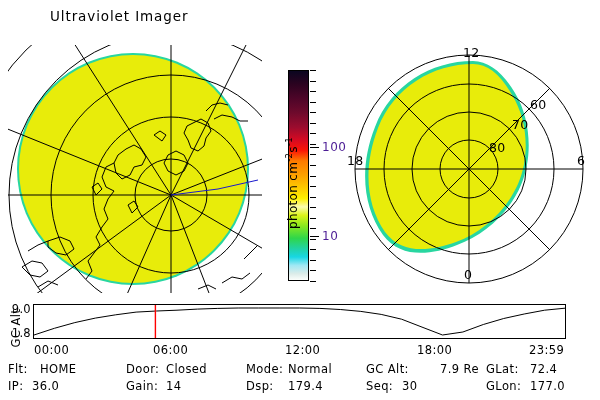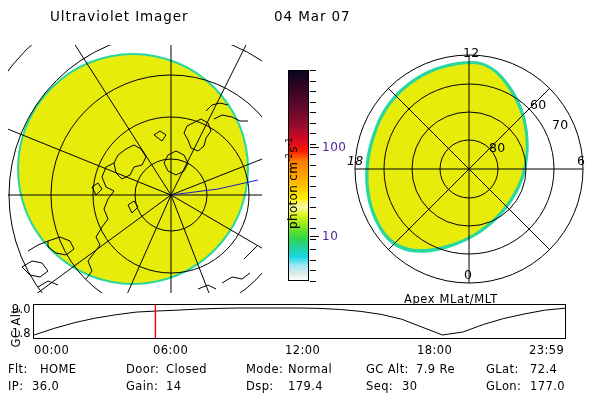--- a/index.html
+++ b/index.html
@@ -157,21 +157,20 @@
     white-space: nowrap;
   }
 </style>
 </head>
 <body>
 
 <div id="app">
 
   <div id="header">
     <div class="hdr-item" id="hdr-title">Ultraviolet Imager</div>
-    <div class="hdr-item" id="hdr-date">04 Mar 07</div>
   </div>
 
   <div class="polar-wrap" style="left:8px; top:45px;">
     <svg class="polar-svg" width="254" height="248" viewBox="0 0 254 248">
       <defs>
         <clipPath id="geoDisk">
           <circle cx="125" cy="124" r="116"></circle>
         </clipPath>
         <clipPath id="geoSquare">
           <rect x="0" y="0" width="254" height="248"></rect>
@@ -299,27 +298,26 @@
         <line x1="124" y1="10" x2="124" y2="238"></line>
         <line x1="10" y1="124" x2="238" y2="124"></line>
         <line x1="43" y1="43" x2="205" y2="205"></line>
         <line x1="205" y1="43" x2="43" y2="205"></line>
       </g>
     </svg>
 
     <div style="position:absolute;left:118px;top:0px;font-size:12.5px;letter-spacing:0.4px;">12</div>
     <div style="position:absolute;left:232px;top:108px;font-size:12.5px;letter-spacing:0.4px;">6</div>
     <div style="position:absolute;left:119px;top:222px;font-size:12.5px;letter-spacing:0.4px;">0</div>
-    <div style="position:absolute;left:2px;top:108px;font-size:12.5px;letter-spacing:0.4px;font-style:italic;">18</div>
+    <div style="position:absolute;left:2px;top:108px;font-size:12.5px;letter-spacing:0.4px;">18</div>
 
     <div style="position:absolute;left:185px;top:52px;font-size:12.5px;letter-spacing:0.4px;">60</div>
-    <div style="position:absolute;left:167px;top:72px;font-size:12.5px;letter-spacing:0.4px;margin-left:40px;">70</div>
+    <div style="position:absolute;left:167px;top:72px;font-size:12.5px;letter-spacing:0.4px;">70</div>
     <div style="position:absolute;left:144px;top:95px;font-size:12.5px;letter-spacing:0.4px;">80</div>
   </div>
-  <div class="panel-title" id="title-right">Apex MLat/MLT</div>
 
   <div id="alt-panel">
     <div id="alt-ylabel">GC Alt</div>
     <div class="alt-ytick" style="top:9px;">9.0</div>
     <div class="alt-ytick" style="top:33px;">1.8</div>
     <div id="alt-frame">
       <svg id="alt-svg" width="531" height="33" viewBox="0 0 531 33">
         <polyline id="alt-curve" fill="none" stroke="#000000" stroke-width="1" points="0.0,30.0 20.4,23.3 40.8,17.6 61.3,13.1 81.7,9.8 102.1,7.1 122.5,6.0 143.0,5.2 163.4,4.1 183.8,3.4 204.2,3.0 224.7,3.0 245.1,3.0 265.5,3.0 285.9,3.4 306.3,4.5 326.8,6.4 347.2,9.4 367.6,14.2 388.0,22.1 408.5,30.0 428.9,27.0 449.3,19.5 469.7,13.5 490.2,9.0 510.6,5.2 531.0,3.2"></polyline>
         <line id="alt-cursor" x1="121.4" y1="0" x2="121.4" y2="33" stroke="#ff0000" stroke-width="1.4"></line>
       </svg>
@@ -335,21 +333,21 @@
     </div>
 
   <div id="status-block">
       <div class="status-cell" style="left: 8px; top: 0px;">Flt:</div>
       <div class="status-cell" style="left: 40px; top: 0px;">HOME</div>
       <div class="status-cell" style="left: 126px; top: 0px;">Door:</div>
       <div class="status-cell" style="left: 166px; top: 0px;">Closed</div>
       <div class="status-cell" style="left: 246px; top: 0px;">Mode:</div>
       <div class="status-cell" style="left: 288px; top: 0px;">Normal</div>
       <div class="status-cell" style="left: 366px; top: 0px;">GC Alt:</div>
-      <div class="status-cell" style="left: 416px; top: 0px;">7.9 Re</div>
+      <div class="status-cell" style="left: 440px; top: 0px;">7.9 Re</div>
       <div class="status-cell" style="left: 486px; top: 0px;">GLat:</div>
       <div class="status-cell" style="left: 530px; top: 0px;">72.4</div>
       <div class="status-cell" style="left: 8px; top: 17px;">IP:</div>
       <div class="status-cell" style="left: 32px; top: 17px;">36.0</div>
       <div class="status-cell" style="left: 126px; top: 17px;">Gain:</div>
       <div class="status-cell" style="left: 166px; top: 17px;">14</div>
       <div class="status-cell" style="left: 246px; top: 17px;">Dsp:</div>
       <div class="status-cell" style="left: 288px; top: 17px;">179.4</div>
       <div class="status-cell" style="left: 366px; top: 17px;">Seq:</div>
       <div class="status-cell" style="left: 402px; top: 17px;">30</div>

